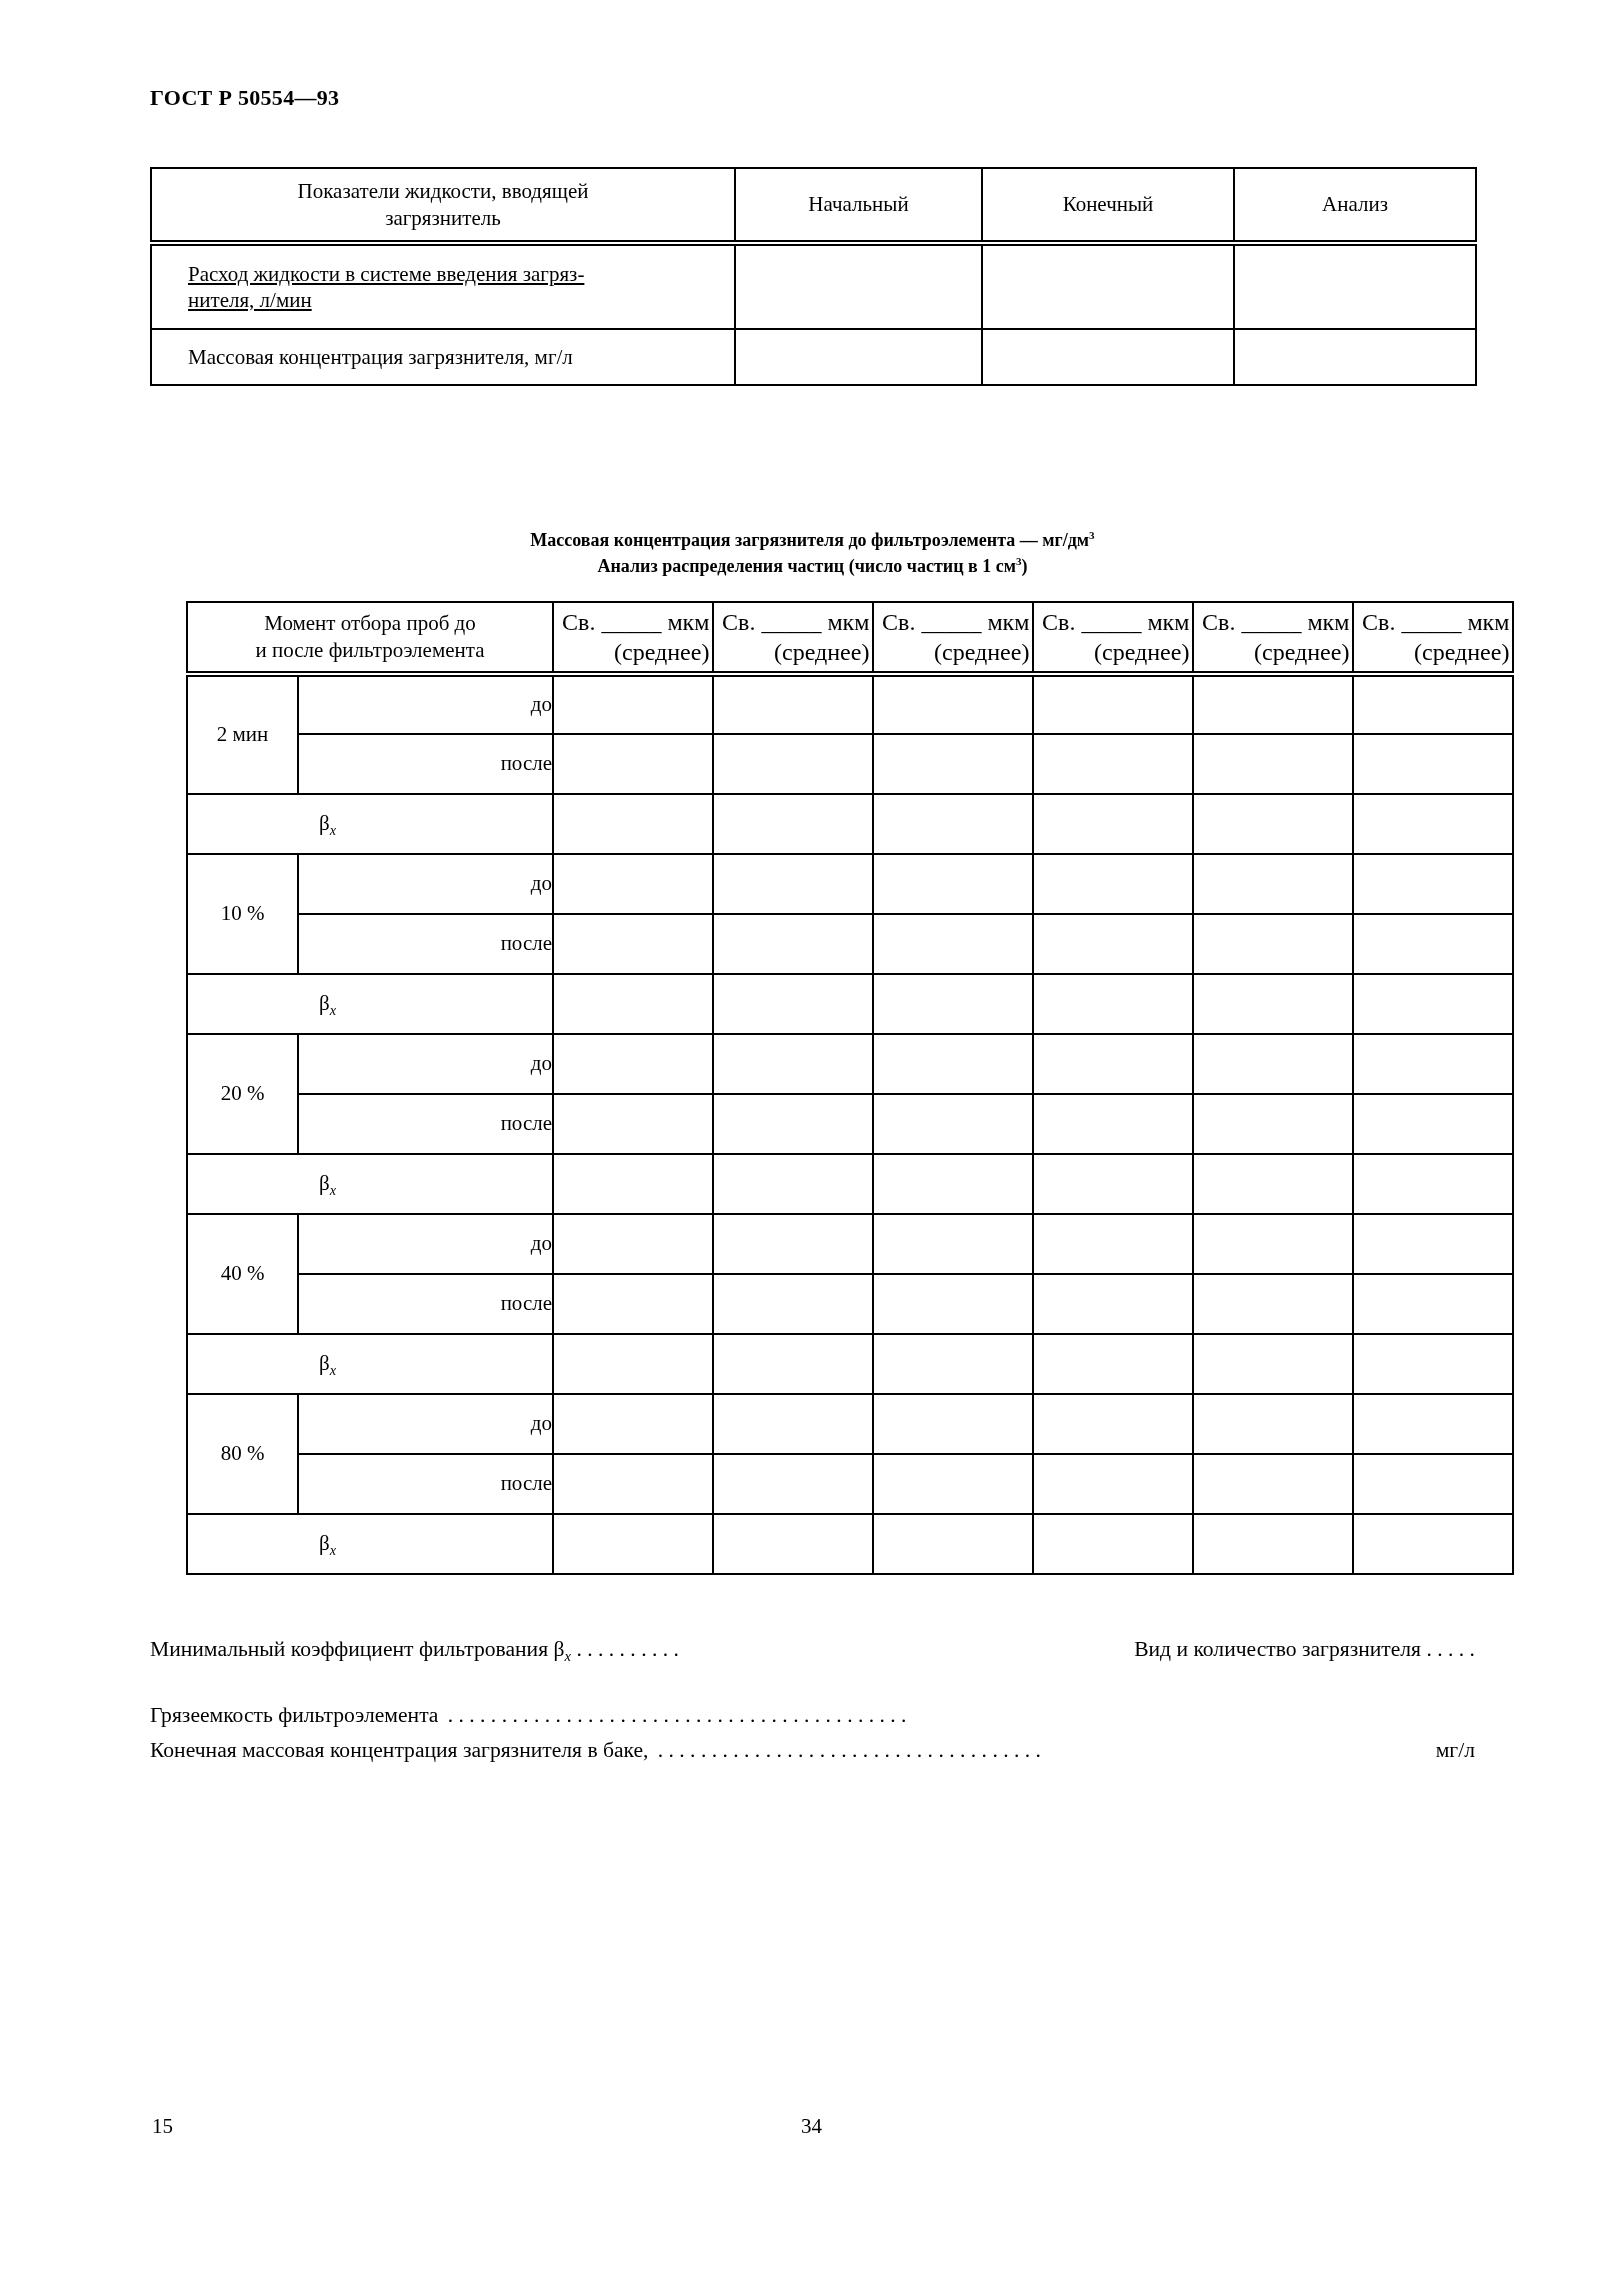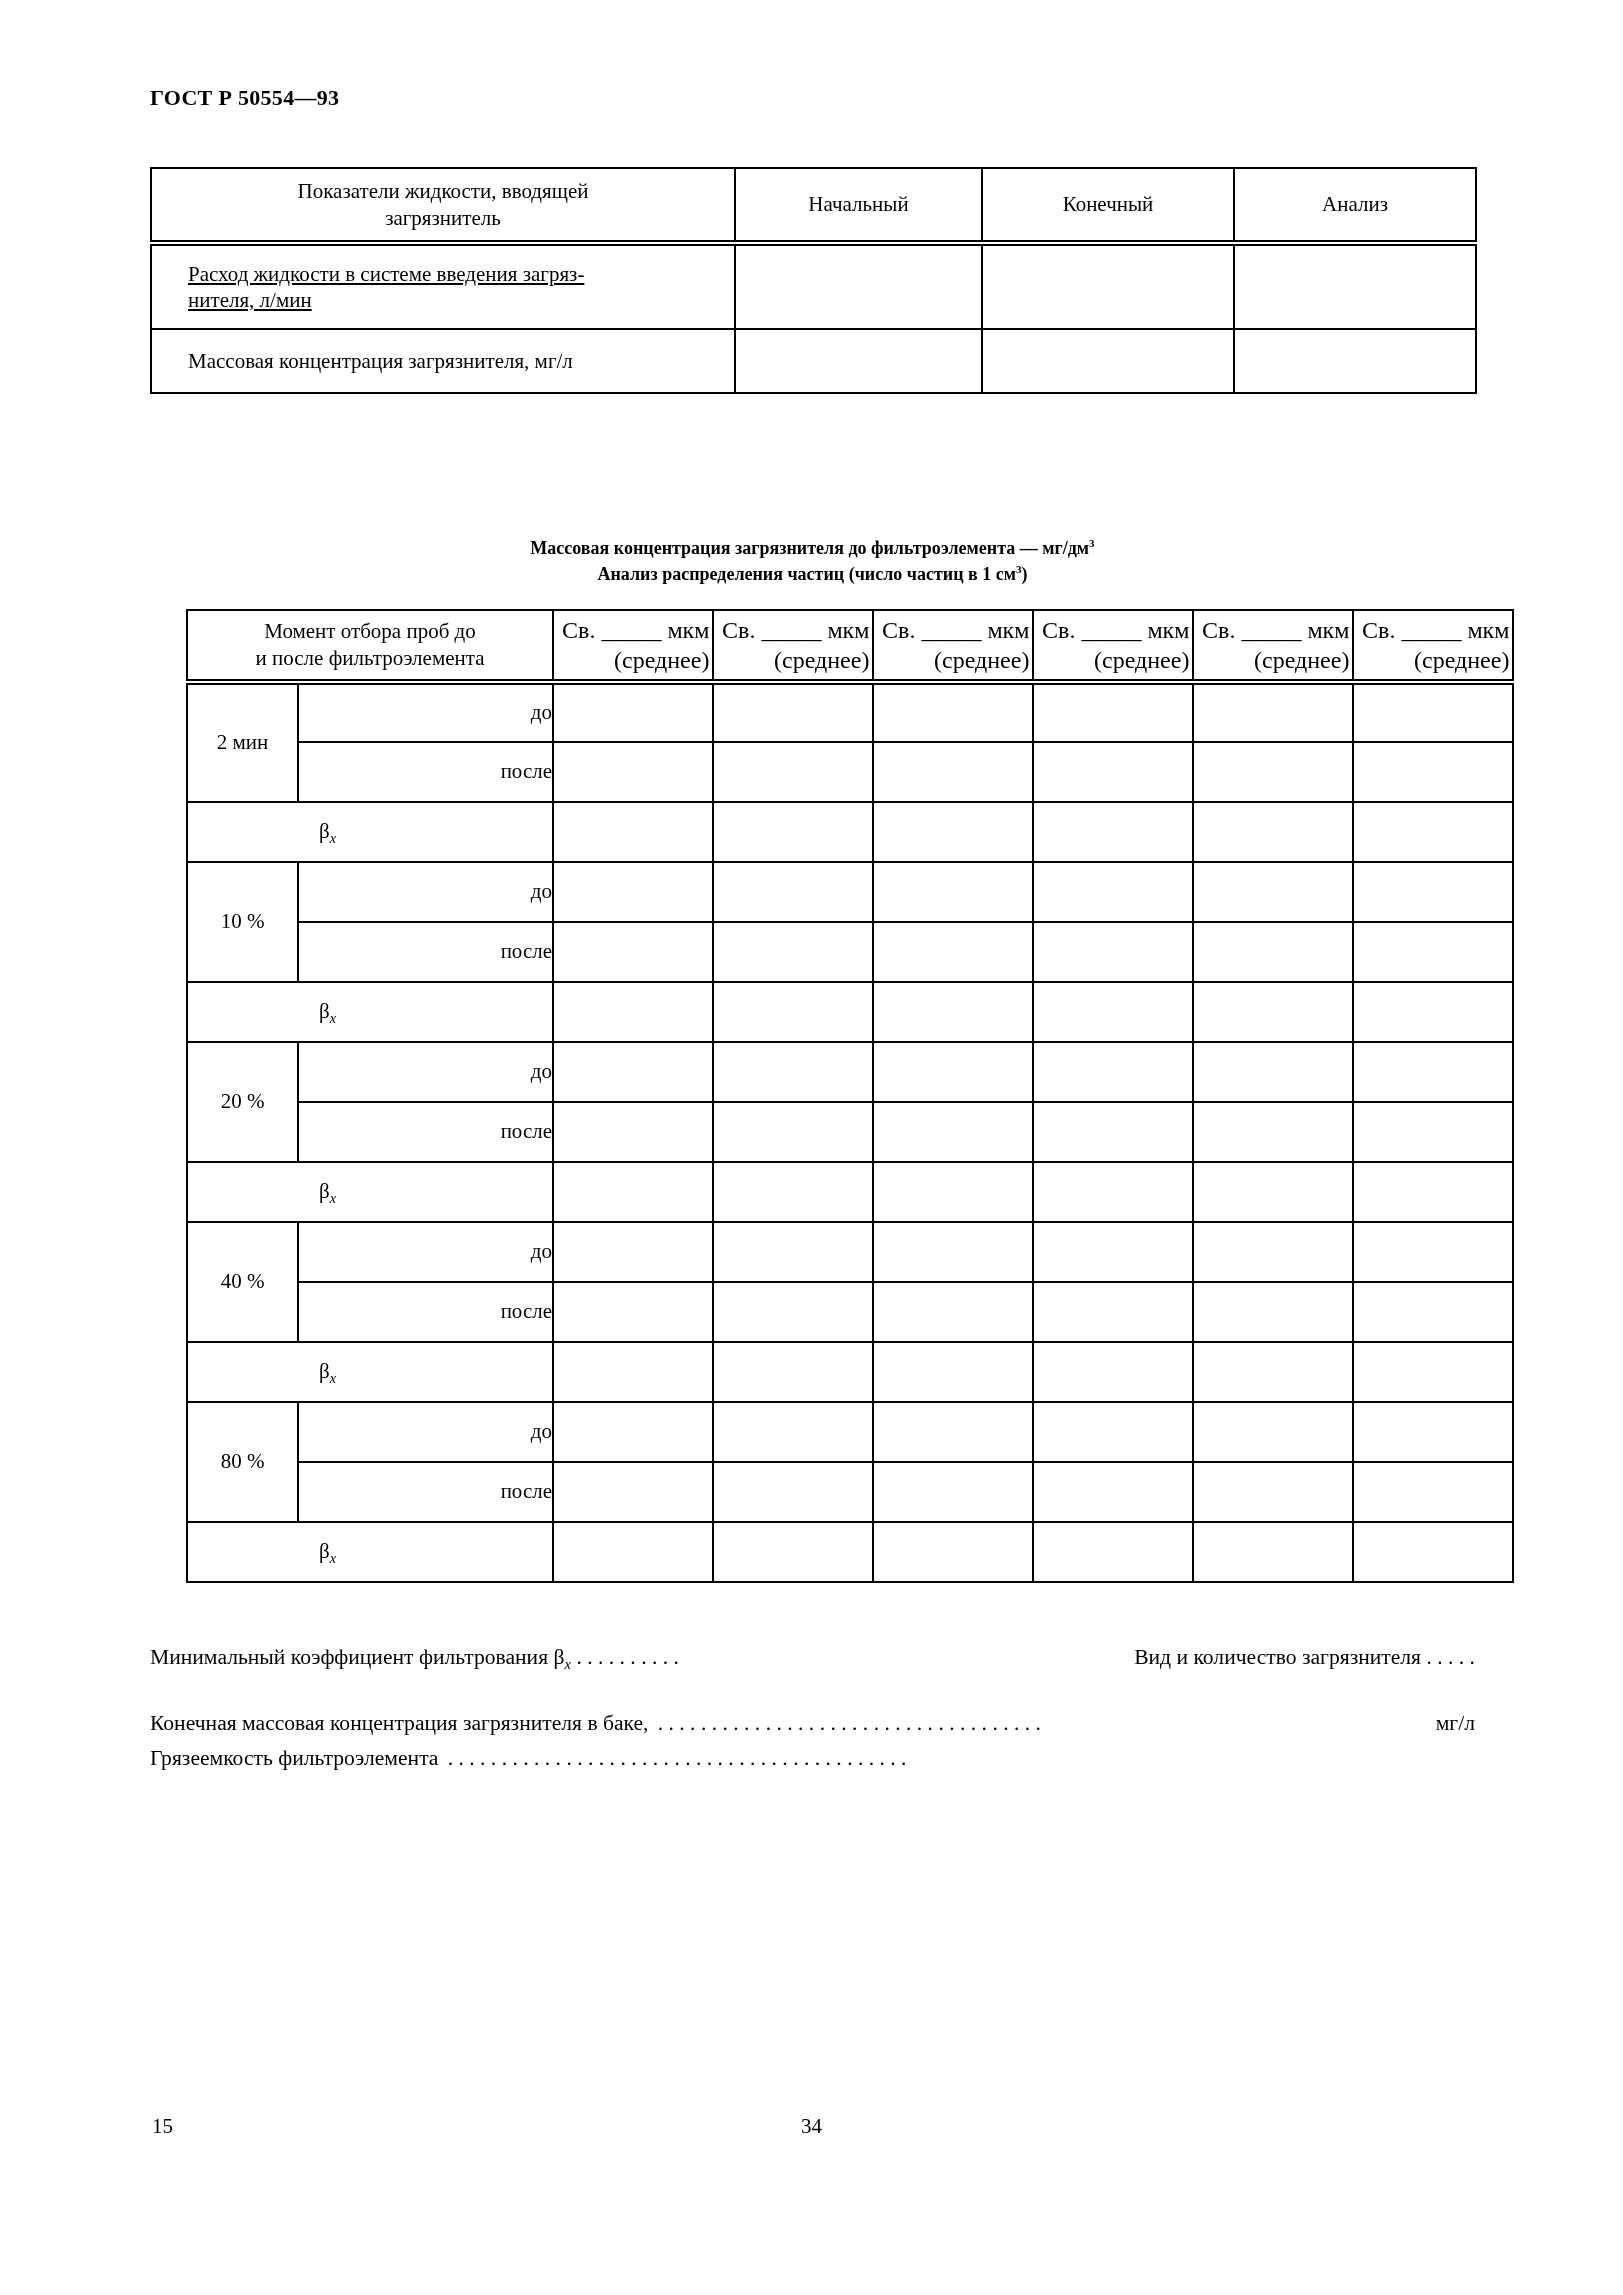--- a/index.html
+++ b/index.html
@@ -34,21 +34,21 @@
   
   .t1 { margin-top: 56px; }
   .t1 thead th {
     height: 75px;
     text-align: center;
     vertical-align: middle;
     border-bottom: 6.5px double #000;
   }
   .t1 td { vertical-align: middle; }
   .t1 .row-a td { height: 86px; text-decoration: underline; }
-  .t1 .row-b td { height: 64px; }
+  .t1 .row-b td { height: 56px; }
   .t1 td.label { text-align: left; padding-left: 36px; padding-right: 16.4px; }
 
   .pre-line { white-space: pre-line; }
 
   
   .titles { margin-top: 141px; text-align: center; font-weight: bold; font-size: 18px; line-height: 1.45; }
   sup { font-size: 0.62em; vertical-align: super; line-height: 0; }
   sub { font-size: 0.68em; vertical-align: sub; line-height: 0; }
   sub.it { font-style: italic; }
 
@@ -313,28 +313,28 @@
       </tbody>
     </table>
 
     <div class="notes">
       <div class="note-line1">
         <span class="nl-left"><span>Минимальный коэффициент фильтрования β</span><sub class="it">x</sub><span>  .    .    .    .    .    .    .    .    .    .</span></span>
         <span class="nl-right"><span>Вид и количество загрязнителя</span><span> .    .    .    .    .</span></span>
       </div>
       <div class="note-block">
         <div class="note-flex">
+          <span>Грязеемкость фильтроэлемента</span>
+          <span class="dots-fill">.    .    .    .    .    .    .    .    .    .    .    .    .    .    .    .    .    .    .    .    .    .    .    .    .    .    .    .    .    .    .    .    .    .    .    .    .    .    .    .    .    .    .</span>
+        </div>
+        <div class="note-flex">
           <span>Конечная массовая концентрация загрязнителя в баке,</span>
           <span class="dots-fill">.    .    .    .    .    .    .    .    .    .    .    .    .    .    .    .    .    .    .    .    .    .    .    .    .    .    .    .    .    .    .    .    .    .    .    .</span>
           <span>мг/л</span>
         </div>
-        <div class="note-flex">
-          <span>Грязеемкость фильтроэлемента</span>
-          <span class="dots-fill">.    .    .    .    .    .    .    .    .    .    .    .    .    .    .    .    .    .    .    .    .    .    .    .    .    .    .    .    .    .    .    .    .    .    .    .    .    .    .    .    .    .    .</span>
-        </div>
       </div>
     </div>
 
   </div>
 
   <div class="pn-left">15</div>
   <div class="pn-center">34</div>
 </div>
 
 

